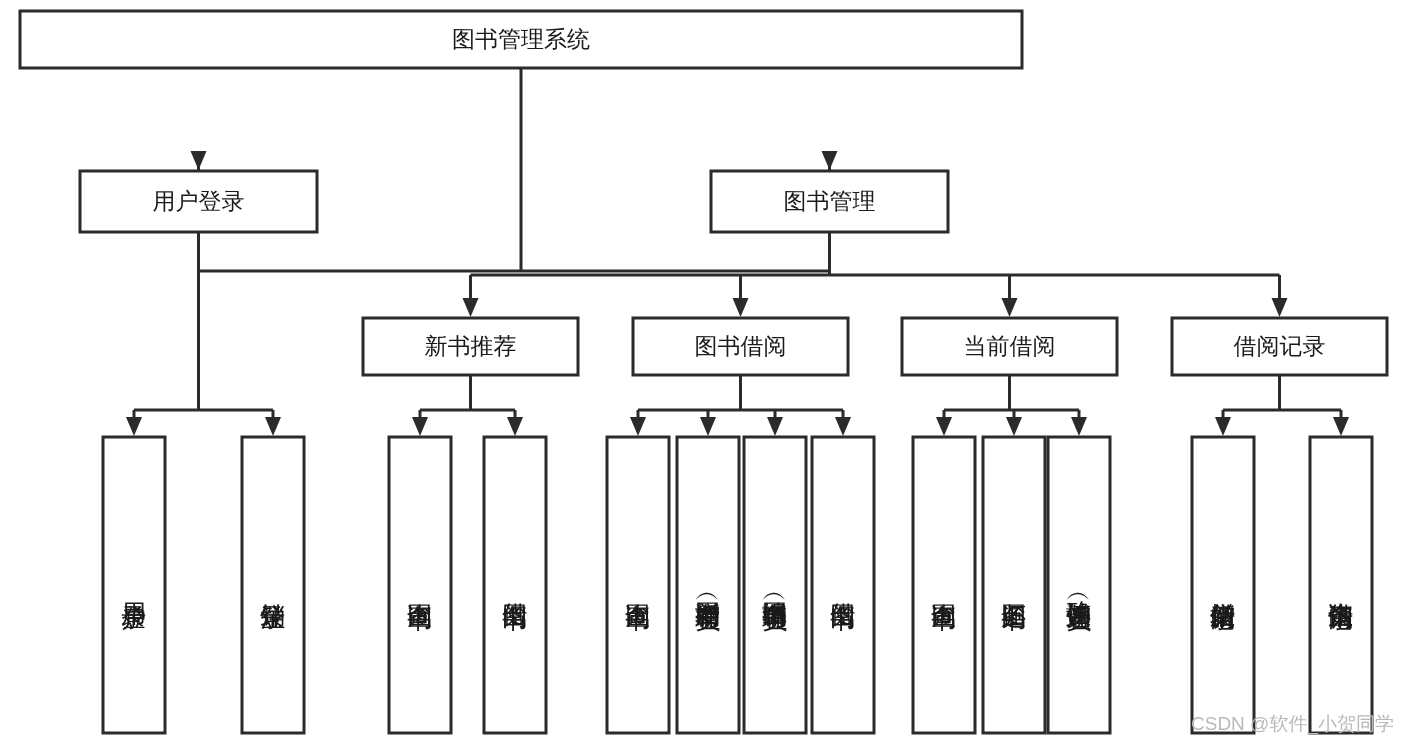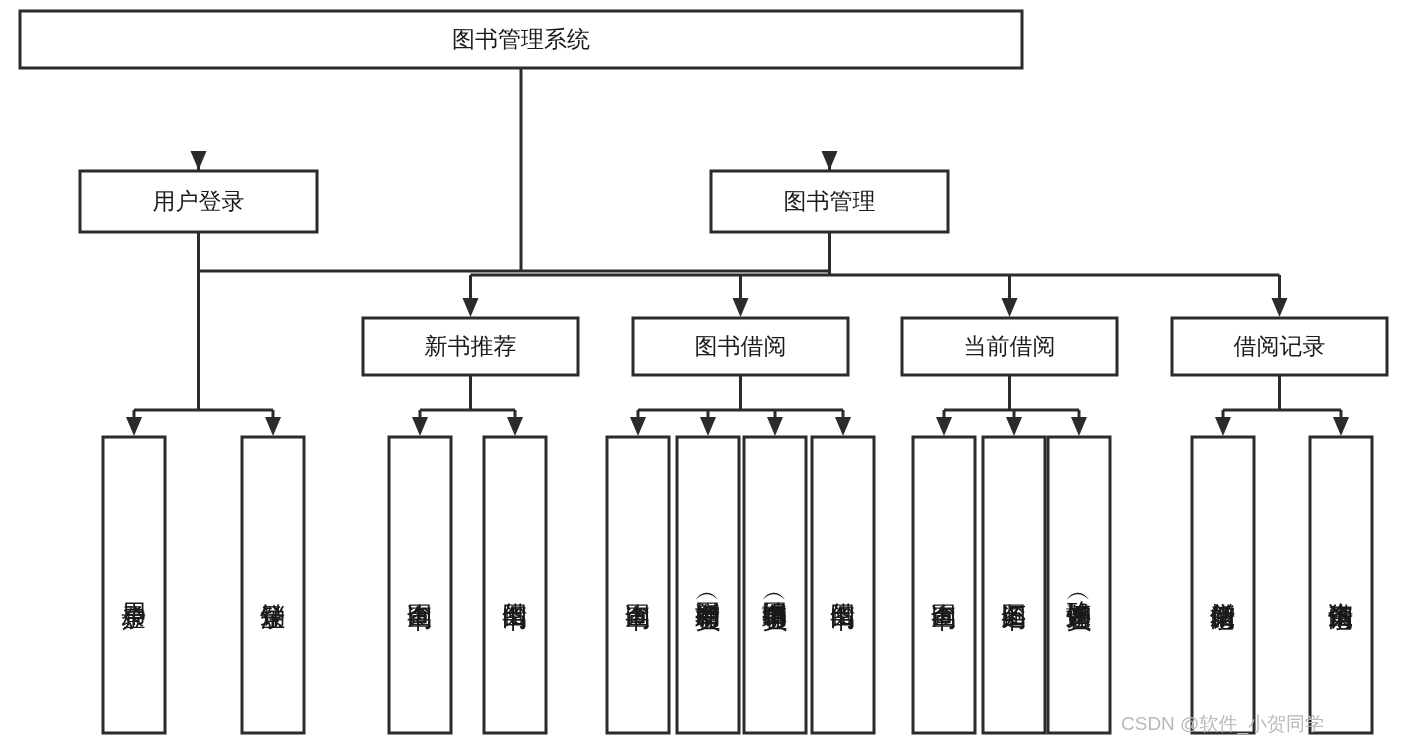--- a/index.html
+++ b/index.html
@@ -56,21 +56,21 @@
     justify-content: center;
     text-align: center;
     pointer-events: none;
     white-space: nowrap;
   }
   .watermark {
     position: absolute;
     font-family: "Liberation Sans", "DejaVu Sans", sans-serif;
     font-size: 19px;
     color: #b9b9b9;
-    left: 1121px;
+    left: 1191px;
     top: 711px;
     white-space: nowrap;
   }
 </style>
 </head>
 <body>
 
 <div id="diagram-root">
   <svg id="diagram-svg" width="1405" height="747" viewBox="0 0 1405 747" xmlns="http://www.w3.org/2000/svg">
       <g>

